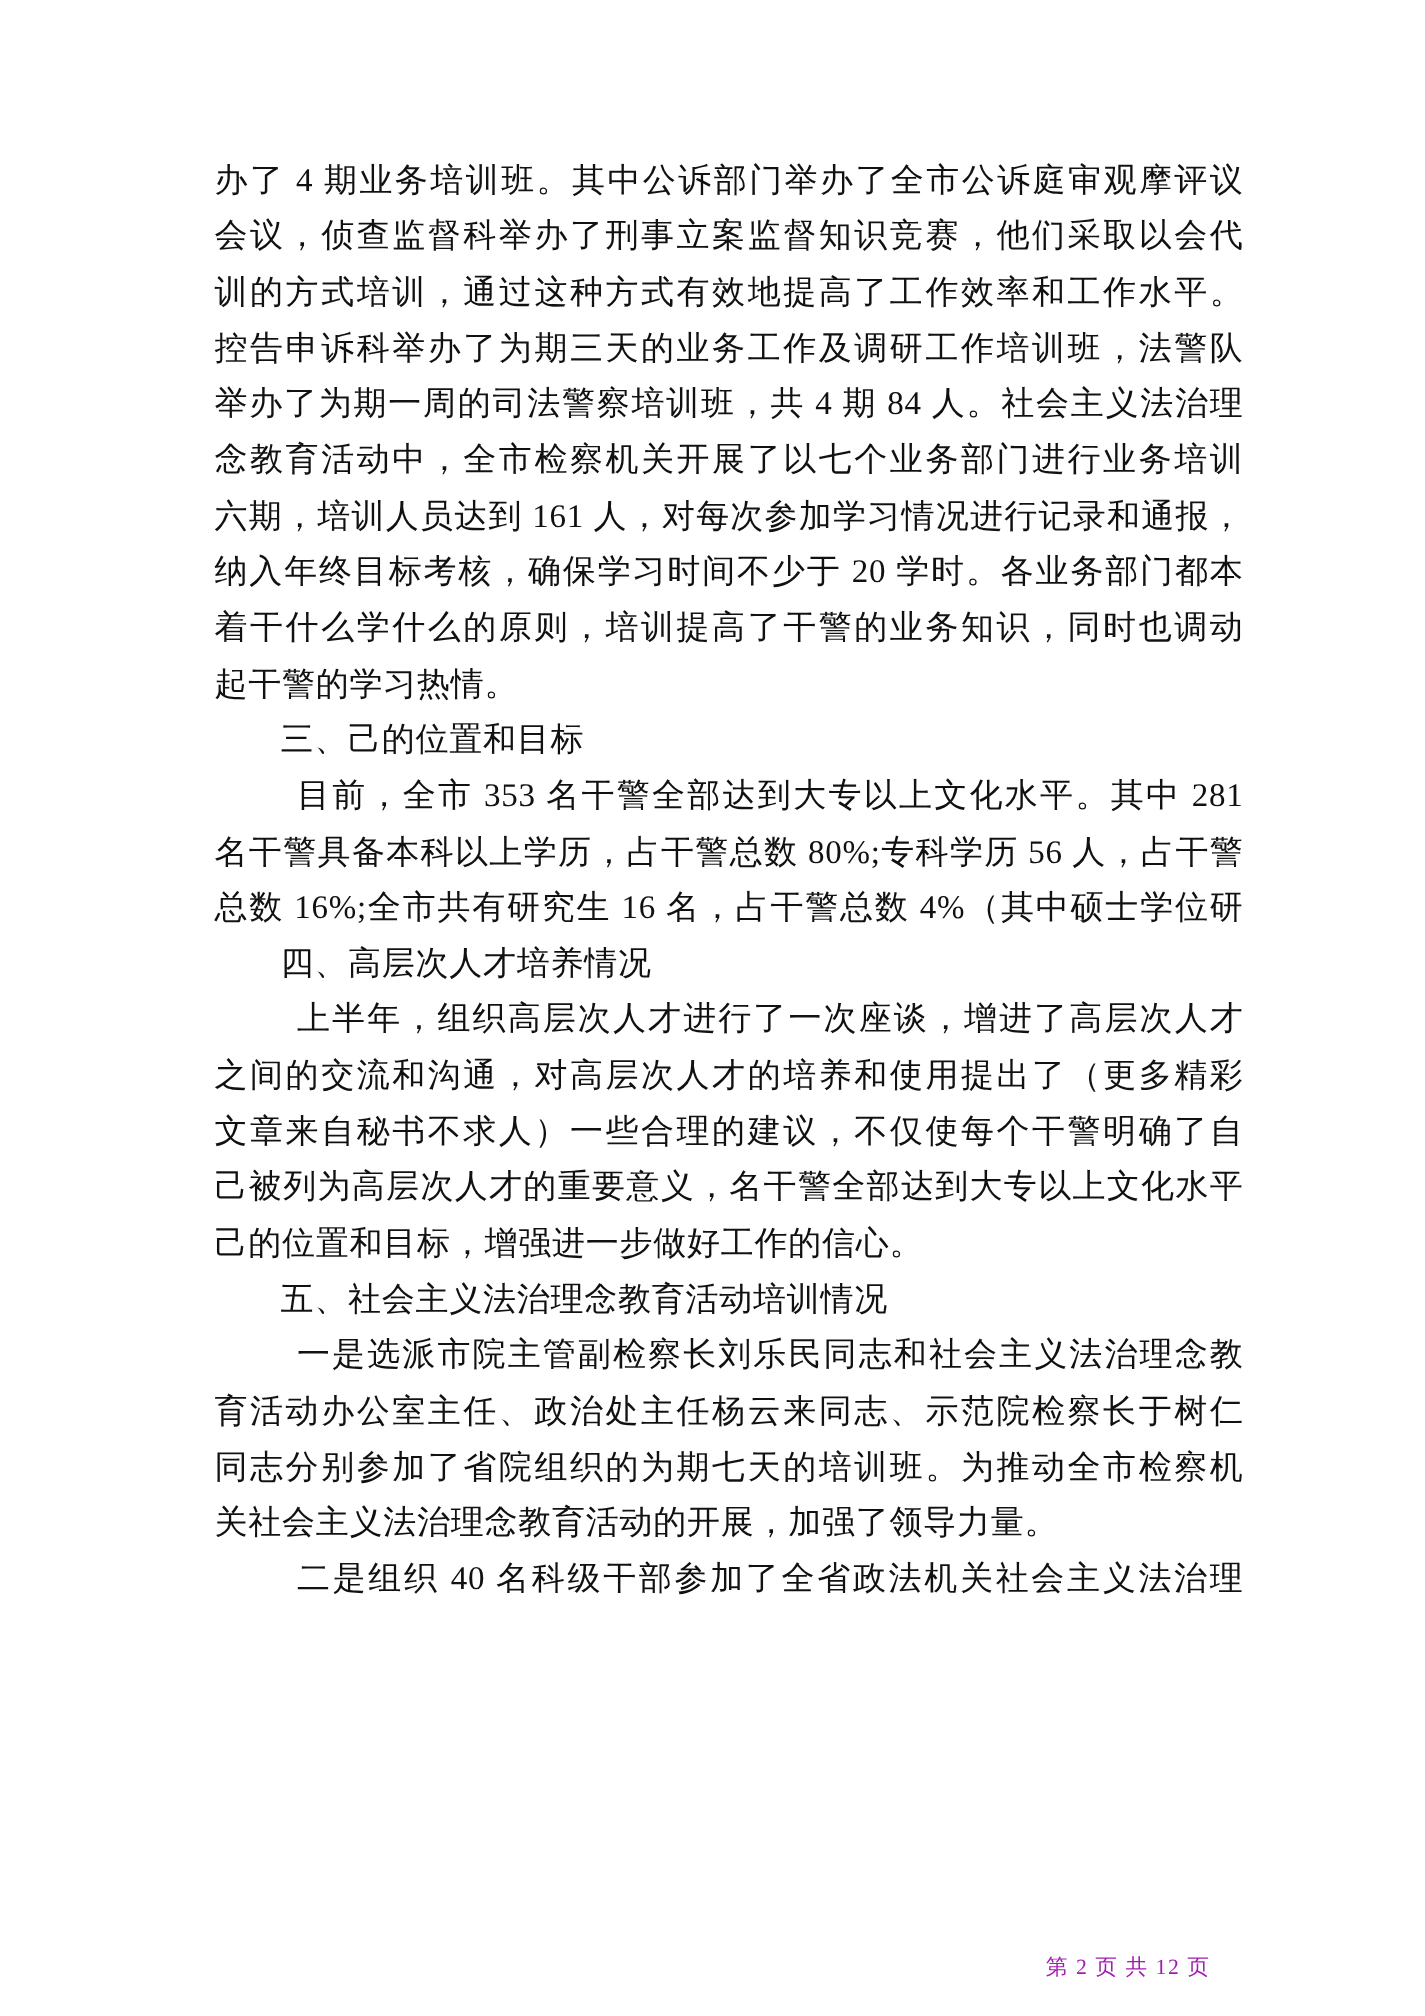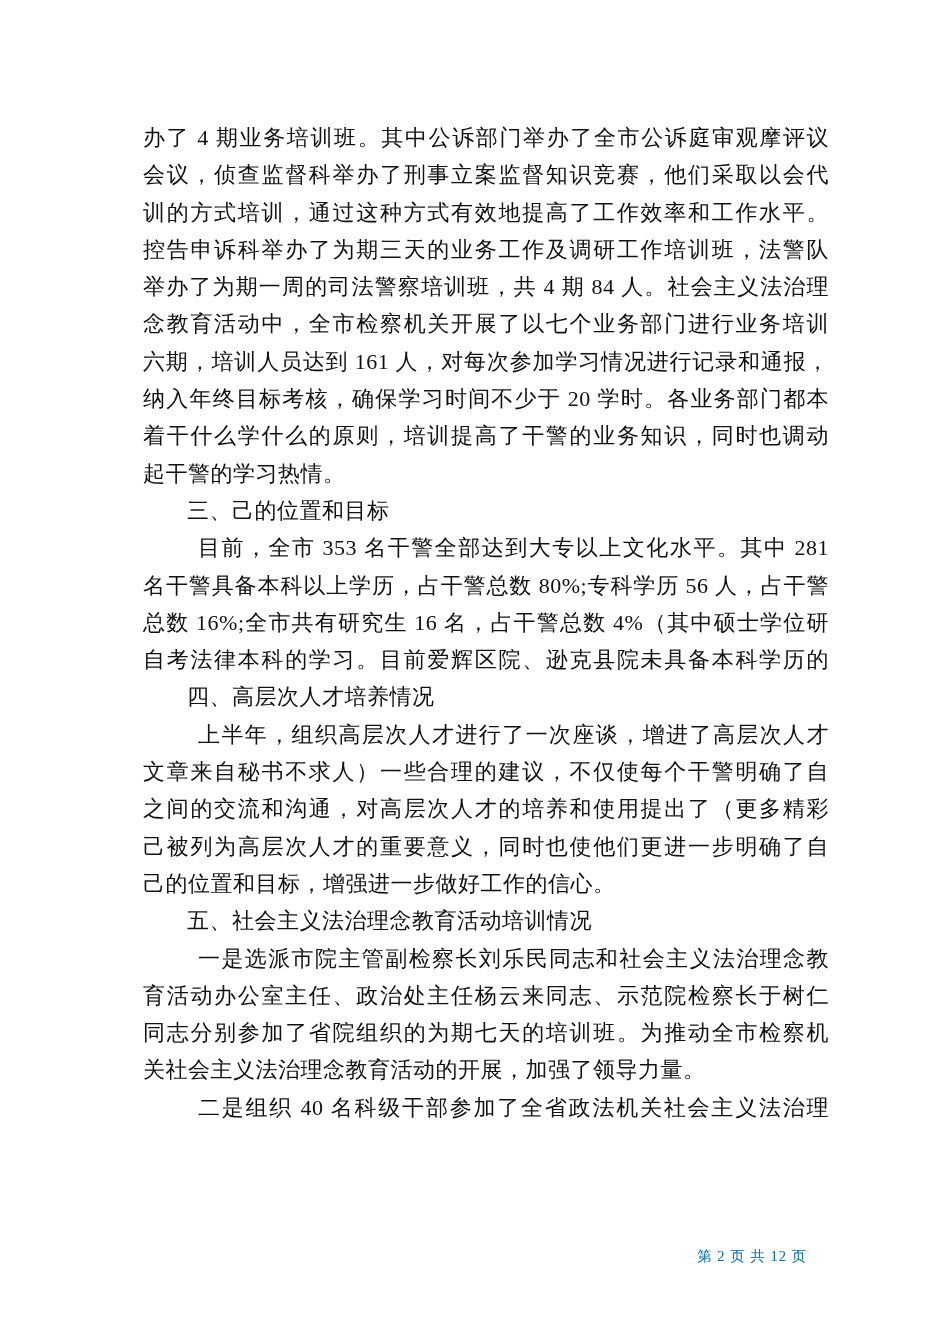--- a/index.html
+++ b/index.html
@@ -12,45 +12,45 @@
     width: 950px;
     height: 1344px;
     background: #ffffff;
     overflow: hidden;
     font-family: "Liberation Serif", "DejaVu Serif", serif;
     color: #111111;
   }
   .doc-body {
     position: absolute;
     left: 143px;
-    top: 119px;
+    top: 101px;
     width: 686px;
     font-size: 22px;
     line-height: 37.3px;
     letter-spacing: 0.5px;
   }
   .line {
     height: 37.3px;
     overflow: visible;
   }
   
   .line.j {
     text-align: justify;
     text-align-last: justify;
     text-justify: inter-character;
   }
   .line.in0 { text-indent: 0; }
   .line.in1 { text-indent: 2em; }   
   .line.in2 { text-indent: 2.5em; } 
   .footer {
     position: absolute;
-    top: 1247px;
+    top: 1302px;
     right: 143px;
     font-size: 14.5px;
-    color: #0369a1;
+    color: #a21caf;
     letter-spacing: 1px;
     font-family: "Liberation Serif", "DejaVu Serif", serif;
   }
 </style>
 </head>
 <body>
 
 <div class="page">
   <div class="doc-body">
       <div class="line in0 j">办了 4 期业务培训班。其中公诉部门举办了全市公诉庭审观摩评议</div>
@@ -60,26 +60,25 @@
       <div class="line in0 j">举办了为期一周的司法警察培训班，共 4 期 84 人。社会主义法治理</div>
       <div class="line in0 j">念教育活动中，全市检察机关开展了以七个业务部门进行业务培训</div>
       <div class="line in0 j">六期，培训人员达到 161 人，对每次参加学习情况进行记录和通报，</div>
       <div class="line in0 j">纳入年终目标考核，确保学习时间不少于 20 学时。各业务部门都本</div>
       <div class="line in0 j">着干什么学什么的原则，培训提高了干警的业务知识，同时也调动</div>
       <div class="line in0">起干警的学习热情。</div>
       <div class="line in1">三、己的位置和目标</div>
       <div class="line in2 j">目前，全市 353 名干警全部达到大专以上文化水平。其中 281</div>
       <div class="line in0 j">名干警具备本科以上学历，占干警总数 80%;专科学历 56 人，占干警</div>
       <div class="line in0 j">总数 16%;全市共有研究生 16 名，占干警总数 4%（其中硕士学位研</div>
-      <div class="line in0 j">自考法律本科的学习。目前爱辉区院、逊克县院未具备本科学历的</div>
       <div class="line in1">四、高层次人才培养情况</div>
       <div class="line in2 j">上半年，组织高层次人才进行了一次座谈，增进了高层次人才</div>
+      <div class="line in0 j">之间的交流和沟通，对高层次人才的培养和使用提出了（更多精彩</div>
       <div class="line in0 j">文章来自秘书不求人）一些合理的建议，不仅使每个干警明确了自</div>
-      <div class="line in0 j">之间的交流和沟通，对高层次人才的培养和使用提出了（更多精彩</div>
-      <div class="line in0 j">己被列为高层次人才的重要意义，同时也使他们更进一步明确了自</div>
+      <div class="line in0 j">己被列为高层次人才的重要意义，名干警全部达到大专以上文化水平</div>
       <div class="line in0">己的位置和目标，增强进一步做好工作的信心。</div>
       <div class="line in1">五、社会主义法治理念教育活动培训情况</div>
       <div class="line in2 j">一是选派市院主管副检察长刘乐民同志和社会主义法治理念教</div>
       <div class="line in0 j">育活动办公室主任、政治处主任杨云来同志、示范院检察长于树仁</div>
       <div class="line in0 j">同志分别参加了省院组织的为期七天的培训班。为推动全市检察机</div>
       <div class="line in0">关社会主义法治理念教育活动的开展，加强了领导力量。</div>
       <div class="line in2 j">二是组织 40 名科级干部参加了全省政法机关社会主义法治理</div>
     </div>
   <div class="footer">第 2 页 共 12 页</div>
 </div>

